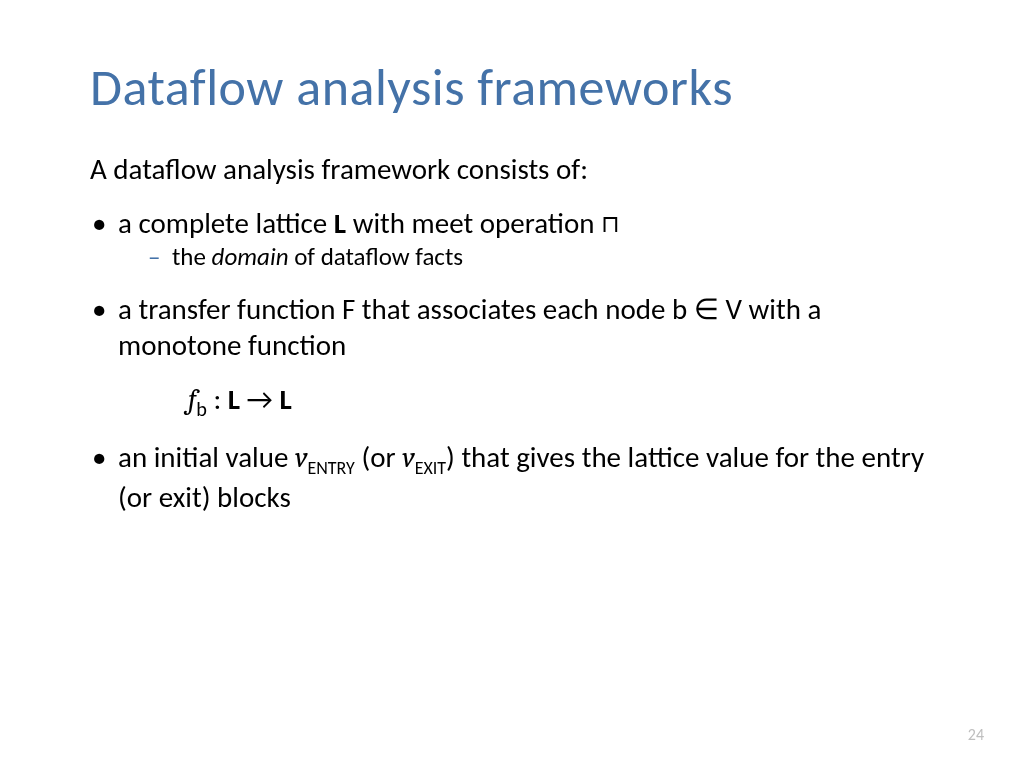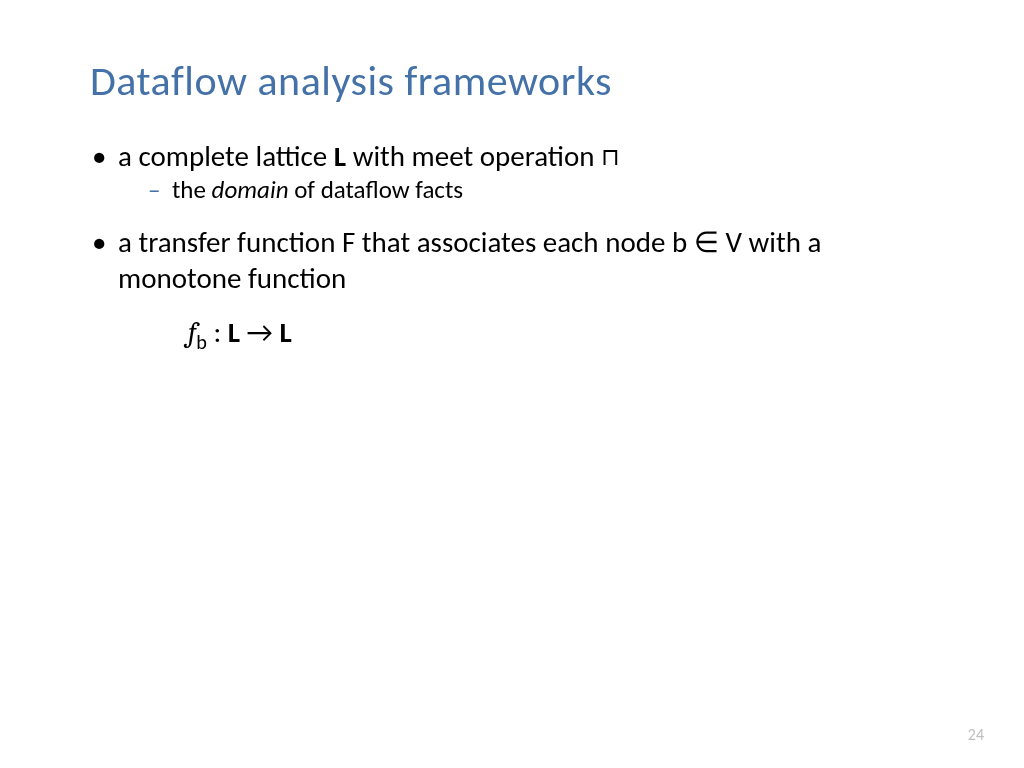--- a/index.html
+++ b/index.html
@@ -14,21 +14,21 @@
       font-family: Calibri, 'Segoe UI', Arial, sans-serif;
       position: relative;
       overflow: hidden;
     }
     .slide {
       width: 100%;
       height: 100%;
       padding: 55px 90px 40px 90px;
     }
     .title {
-      font-size: 42px;
+      font-size: 52px;
       font-weight: 400;
       color: #4472a8;
       margin-bottom: 32px;
       letter-spacing: 0.5px;
     }
     .intro {
       font-size: 29px;
       color: #000;
       margin-bottom: 18px;
     }
@@ -108,20 +108,21 @@
       font-size: 24px;
       vertical-align: 1px;
     }
   </style>
 </head>
 <body>
 
 <div class="slide">
   <h1 class="title">Dataflow analysis frameworks</h1>
 
+  <p class="intro">A dataflow analysis framework consists of:</p>
 
   <ul class="bullet-list">
 
     <li>
       <span>a complete lattice </span><span class="bold">L</span><span> with meet operation </span><span class="meet-symbol">⊓</span>
       <ul class="sub-list">
         <li>
           <span>the </span><span class="italic">domain</span><span> of dataflow facts</span>
         </li>
       </ul>
@@ -129,15 +130,20 @@
 
     <li>
       <span>a transfer function F that associates each node b </span><span>∈</span><span> V with a monotone function</span>
     </li>
   </ul>
 
   <div class="formula-line">
     <span class="serif-italic">f</span><span class="subscript">b</span><span> : </span><span class="bold">L</span><span>  →  </span><span class="bold">L</span>
   </div>
 
+  <ul class="bullet-list">
+    <li>
+      <span>an initial value </span><span class="serif-italic">v</span><span class="subscript-small">ENTRY</span><span> (or </span><span class="serif-italic">v</span><span class="subscript-small">EXIT</span><span>) that gives the lattice value for the entry (or exit) blocks</span>
+    </li>
+  </ul>
 
   <div class="page-number">24</div>
 </div>
 
 </body></html>

